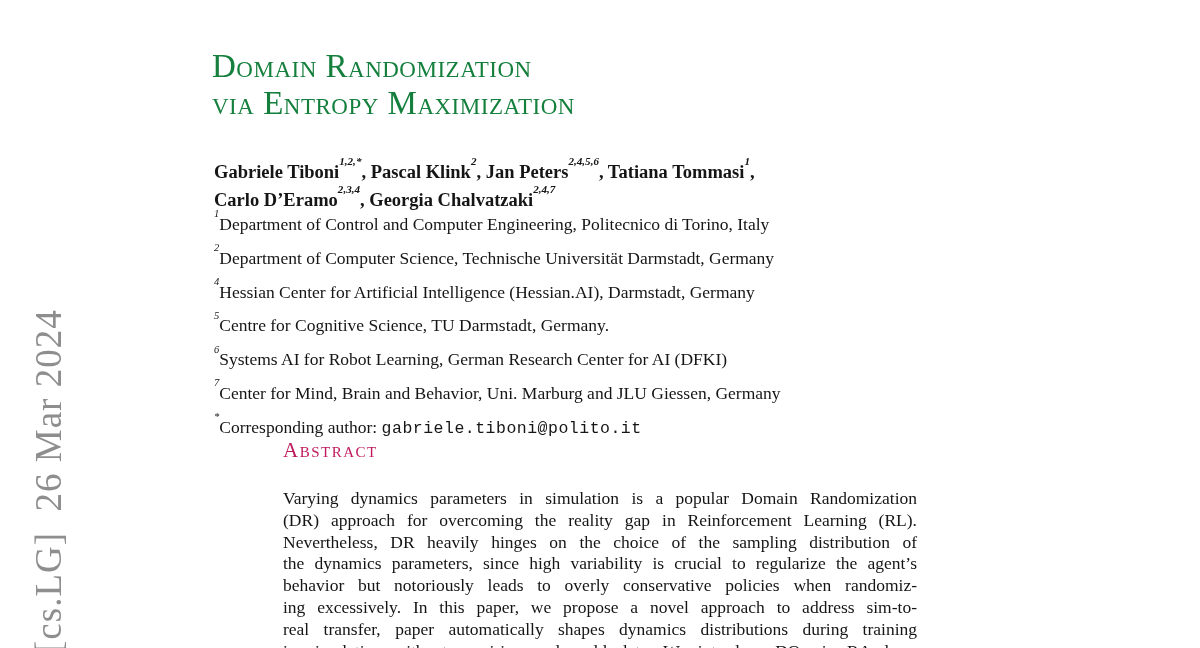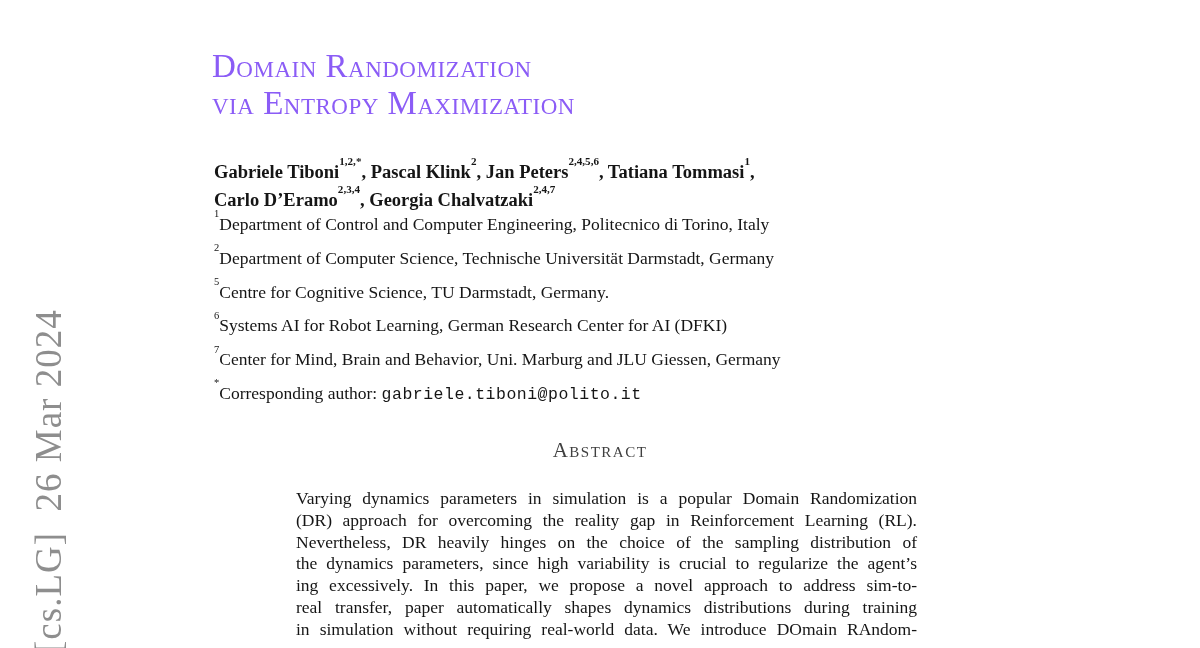--- a/index.html
+++ b/index.html
@@ -27,77 +27,76 @@
 
   .title {
     position: absolute;
     left: 212px;
     top: 48px;
     font-weight: normal;
     font-variant: small-caps;
     font-size: 33px;
     line-height: 37px;
     letter-spacing: 0.5px;
-    color: #8b5cf6;
+    color: #15803d;
   }
   .title-line { display: block; }
 
   .authors {
     position: absolute;
     left: 214px;
     top: 156px;
     font-weight: bold;
     font-size: 18.5px;
     line-height: 23px;
   }
   .authors sup, .affiliations sup {
     font-size: 0.60em;
     position: relative;
     top: -0.55em;
     letter-spacing: 0;
+    font-style: italic;
   }
 
   .affiliations {
     position: absolute;
     left: 214px;
     top: 205px;
     font-size: 17.5px;
     line-height: 30px;
   }
   .mono {
     font-family: "Liberation Mono", "DejaVu Sans Mono", monospace;
     font-size: 16.5px;
     letter-spacing: 0.5px;
   }
 
   .abstract-heading {
     position: absolute;
     left: 283px;
     width: 634px;
     top: 438px;
-    text-align: center;
     font-variant: small-caps;
     font-size: 21px;
     letter-spacing: 1.5px;
-    color: #404040;
+    color: #be185d;
   }
 
   .abstract-body {
     position: absolute;
     left: 283px;
     top: 488px;
     width: 634px;
     font-size: 17.5px;
     line-height: 21.8px;
   }
   .abs-line {
     text-align: justify;
     text-align-last: justify;
     white-space: normal;
-    margin-left: 13px;
   }
 </style>
 </head>
 <body>
 
 <div class="page">
 
   <div class="watermark">[cs.LG]  26 Mar 2024</div>
 
   <h1 class="title">
@@ -106,31 +105,33 @@
   </h1>
 
   <div class="authors" id="authors">
       <div><span>Gabriele Tiboni</span><sup>1,2,*</sup><span>, Pascal Klink</span><sup>2</sup><span>, Jan Peters</span><sup>2,4,5,6</sup><span>, Tatiana Tommasi</span><sup>1</sup><span>,</span></div>
       <div><span>Carlo D’Eramo</span><sup>2,3,4</sup><span>, Georgia Chalvatzaki</span><sup>2,4,7</sup></div>
     </div>
 
   <div class="affiliations" id="affiliations">
       <div><sup>1</sup><span>Department of Control and Computer Engineering, Politecnico di Torino, Italy</span></div>
       <div><sup>2</sup><span>Department of Computer Science, Technische Universität Darmstadt, Germany</span></div>
+      <div><sup>4</sup><span>Hessian Center for Artificial Intelligence (Hessian.AI), Darmstadt, Germany</span></div>
       <div><sup>5</sup><span>Centre for Cognitive Science, TU Darmstadt, Germany.</span></div>
       <div><sup>6</sup><span>Systems AI for Robot Learning, German Research Center for AI (DFKI)</span></div>
       <div><sup>7</sup><span>Center for Mind, Brain and Behavior, Uni. Marburg and JLU Giessen, Germany</span></div>
       <div><sup>*</sup><span>Corresponding author: </span><span class="mono">gabriele.tiboni@polito.it</span></div>
     </div>
 
   <div class="abstract-heading">Abstract</div>
 
   <div class="abstract-body" id="abstract-body">
       <div class="abs-line">Varying dynamics parameters in simulation is a popular Domain Randomization</div>
       <div class="abs-line">(DR) approach for overcoming the reality gap in Reinforcement Learning (RL).</div>
       <div class="abs-line">Nevertheless, DR heavily hinges on the choice of the sampling distribution of</div>
       <div class="abs-line">the dynamics parameters, since high variability is crucial to regularize the agent’s</div>
+      <div class="abs-line">behavior but notoriously leads to overly conservative policies when randomiz-</div>
       <div class="abs-line">ing excessively. In this paper, we propose a novel approach to address sim-to-</div>
       <div class="abs-line">real transfer, paper automatically shapes dynamics distributions during training</div>
       <div class="abs-line">in simulation without requiring real-world data. We introduce DOmain RAndom-</div>
     </div>
 
 </div>
 
 </body></html>

